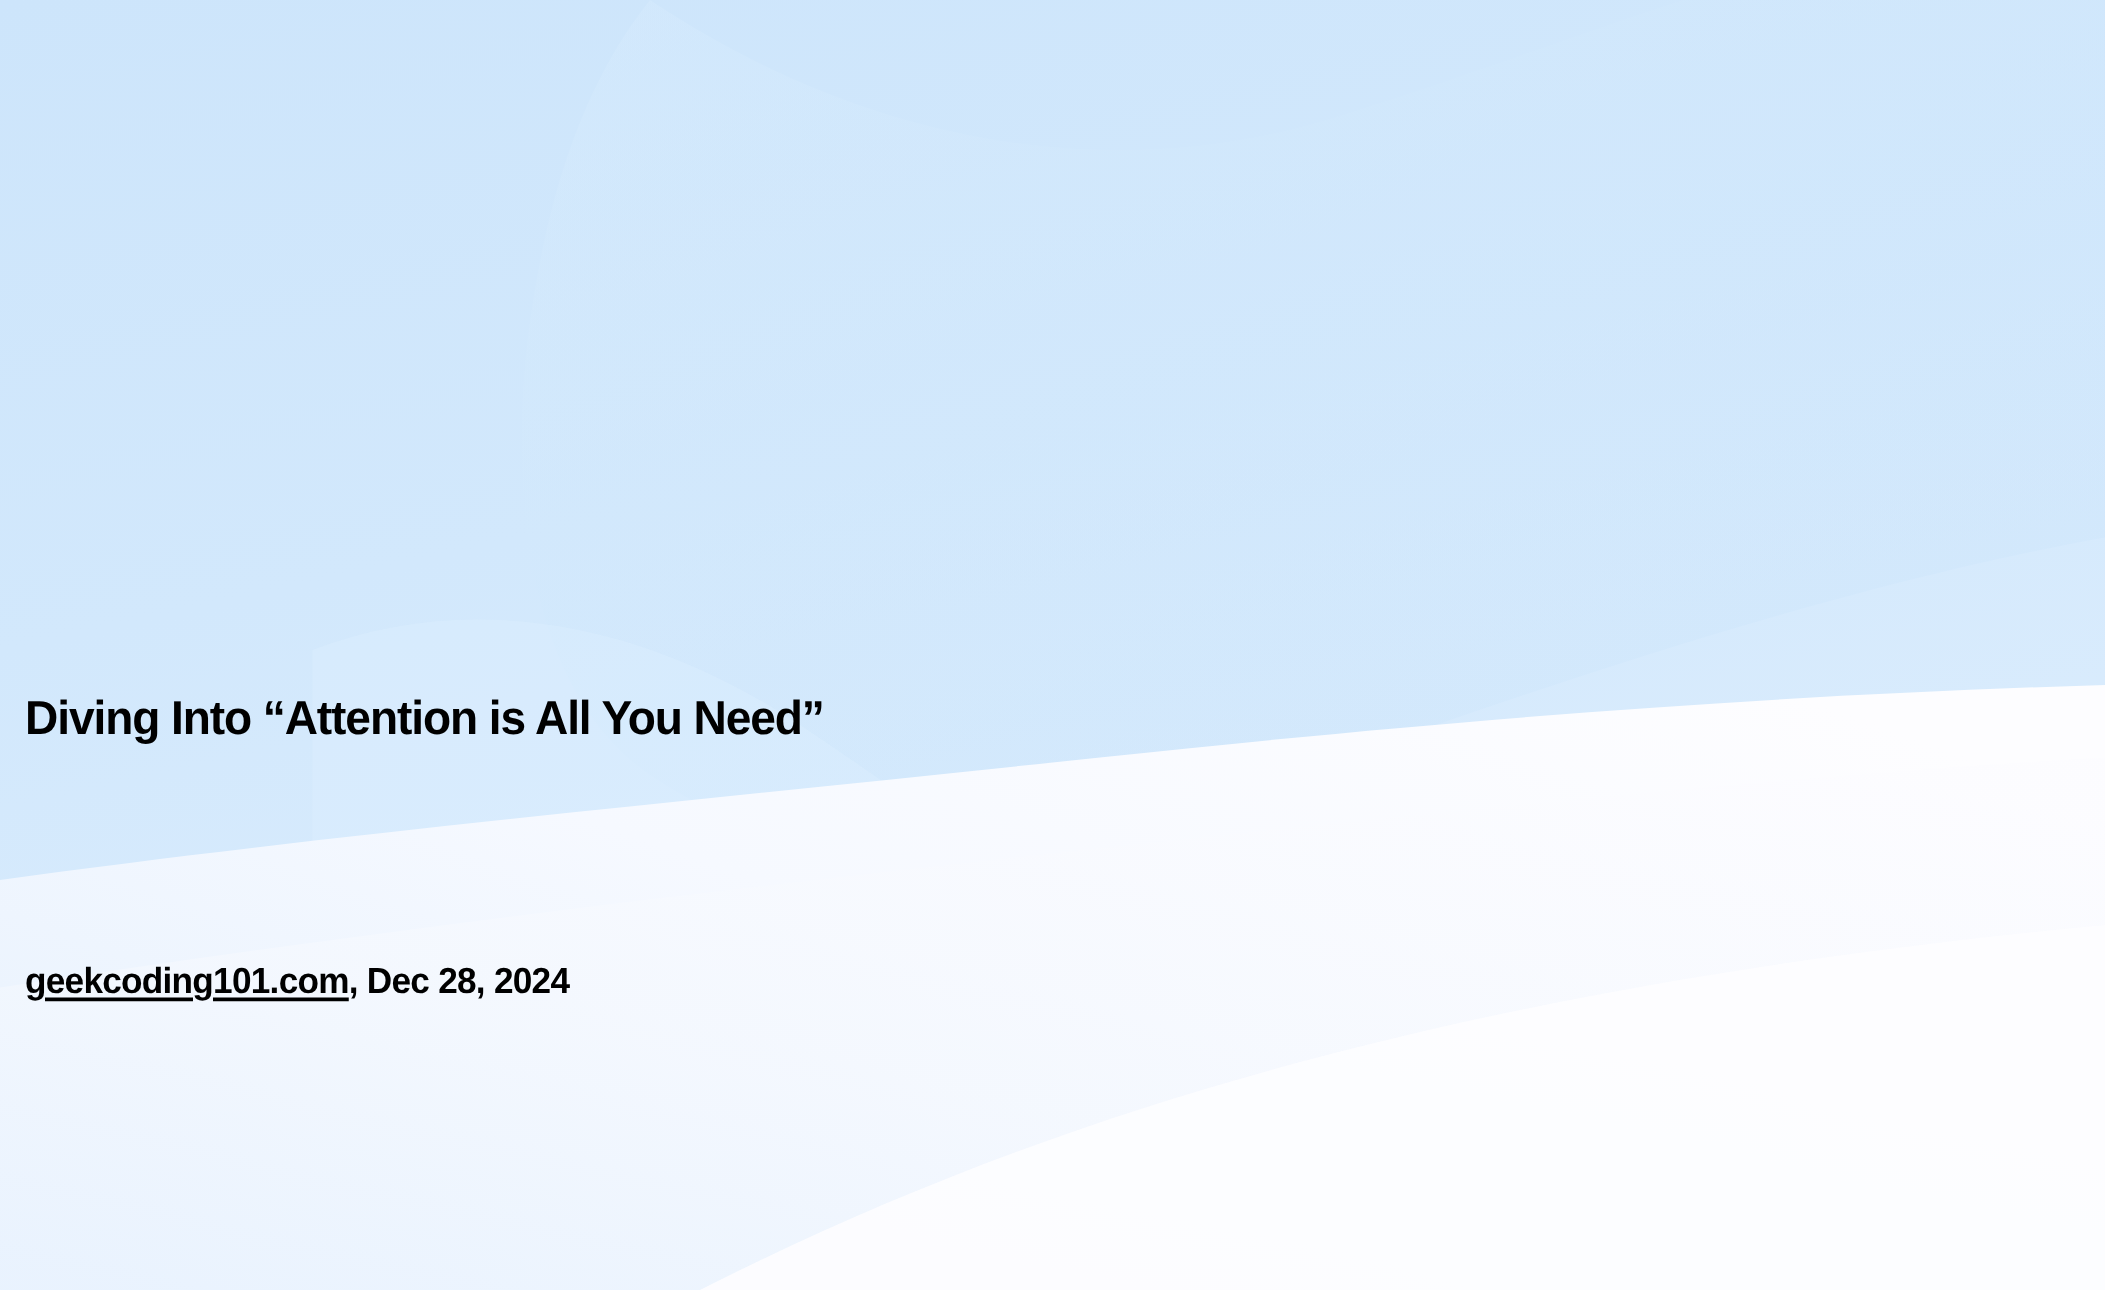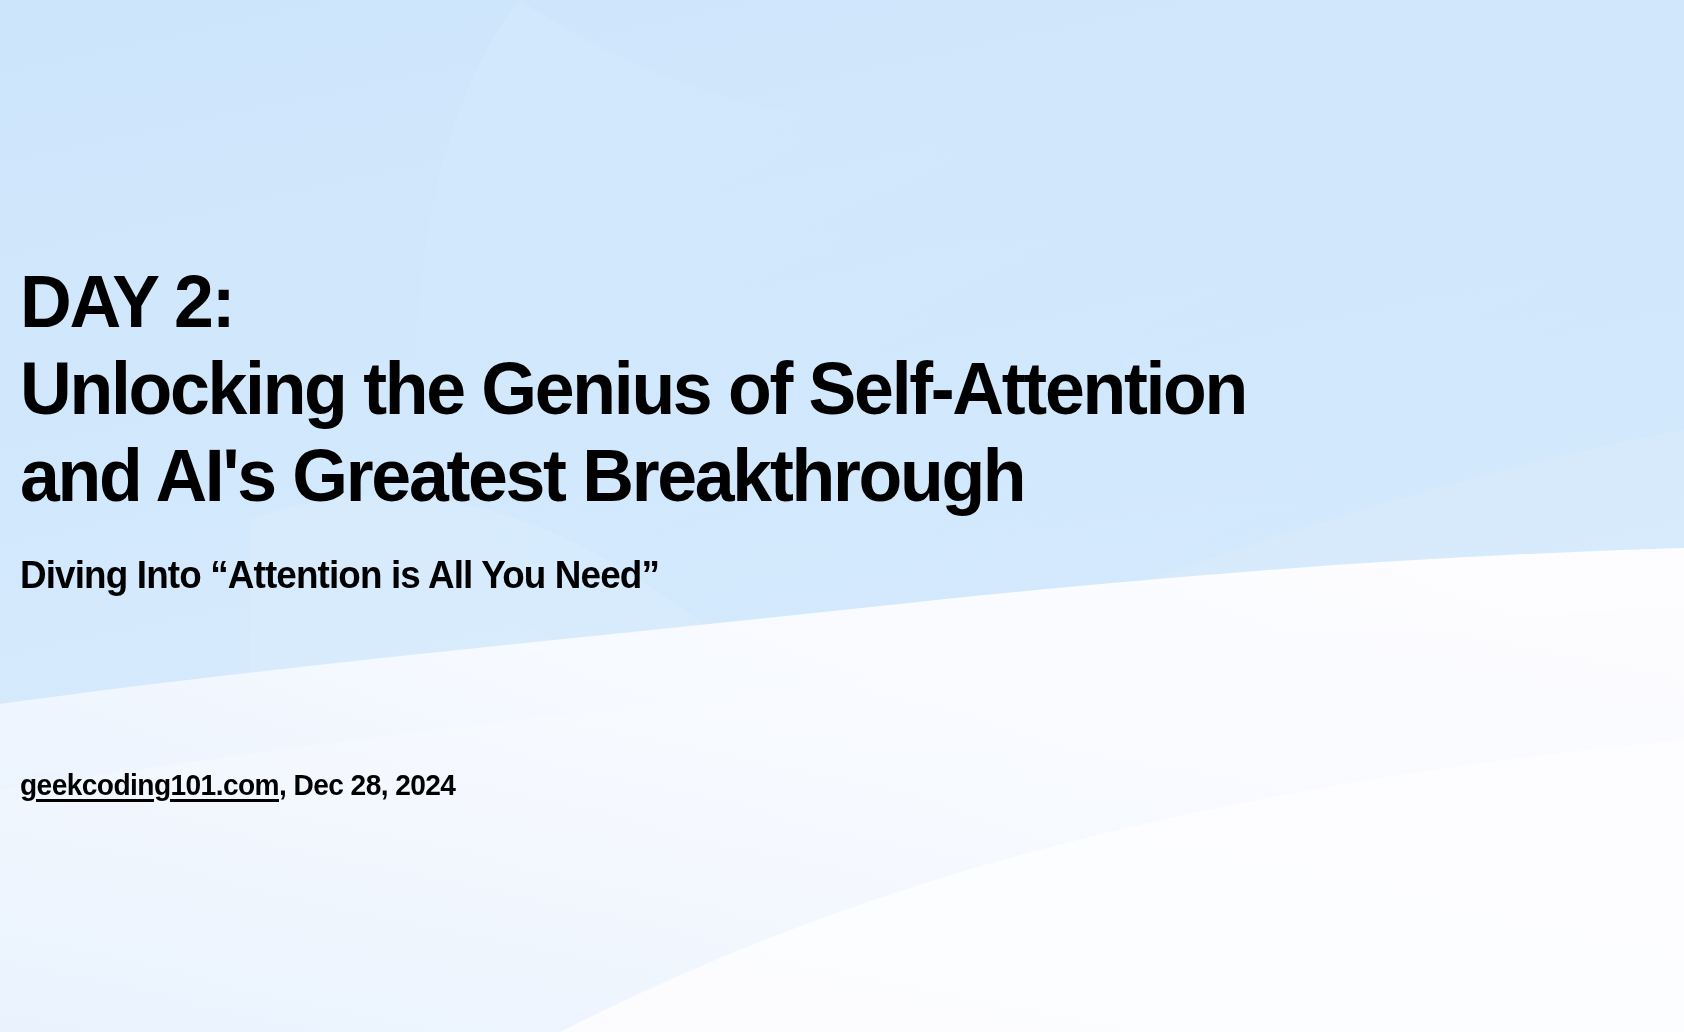--- a/index.html
+++ b/index.html
@@ -138,25 +138,20 @@
 
     <path d="M 0 704 C 260 668 560 640 880 606 C 1180 574 1420 556 1684 548 L 1684 1032 L 0 1032 Z" fill="url(#gradWhite2)"></path>
 
     <path d="M 0 790 C 300 744 620 706 960 670 C 1240 640 1470 618 1684 606 L 1684 1032 L 0 1032 Z" fill="url(#gradWhite)" opacity="0.85"></path>
 
     <path d="M 560 1032 C 820 900 1150 790 1684 740 L 1684 1032 Z" fill="#fdfdff" opacity="0.9"></path>
   </svg>
 
   <div class="content">
 
-    <div class="title-block">
-      <span class="title-line">DAY 2:</span>
-      <span class="title-line">Unlocking the Genius of Self-Attention</span>
-      <span class="title-line">and AI's Greatest Breakthrough</span>
-    </div>
 
     <div class="subtitle">Diving Into “Attention is All You Need”</div>
 
     <div class="footer">
       <span class="site-link">geekcoding101.com</span><span class="meta">, Dec 28, 2024</span>
     </div>
 
   </div>
 </div>
 

